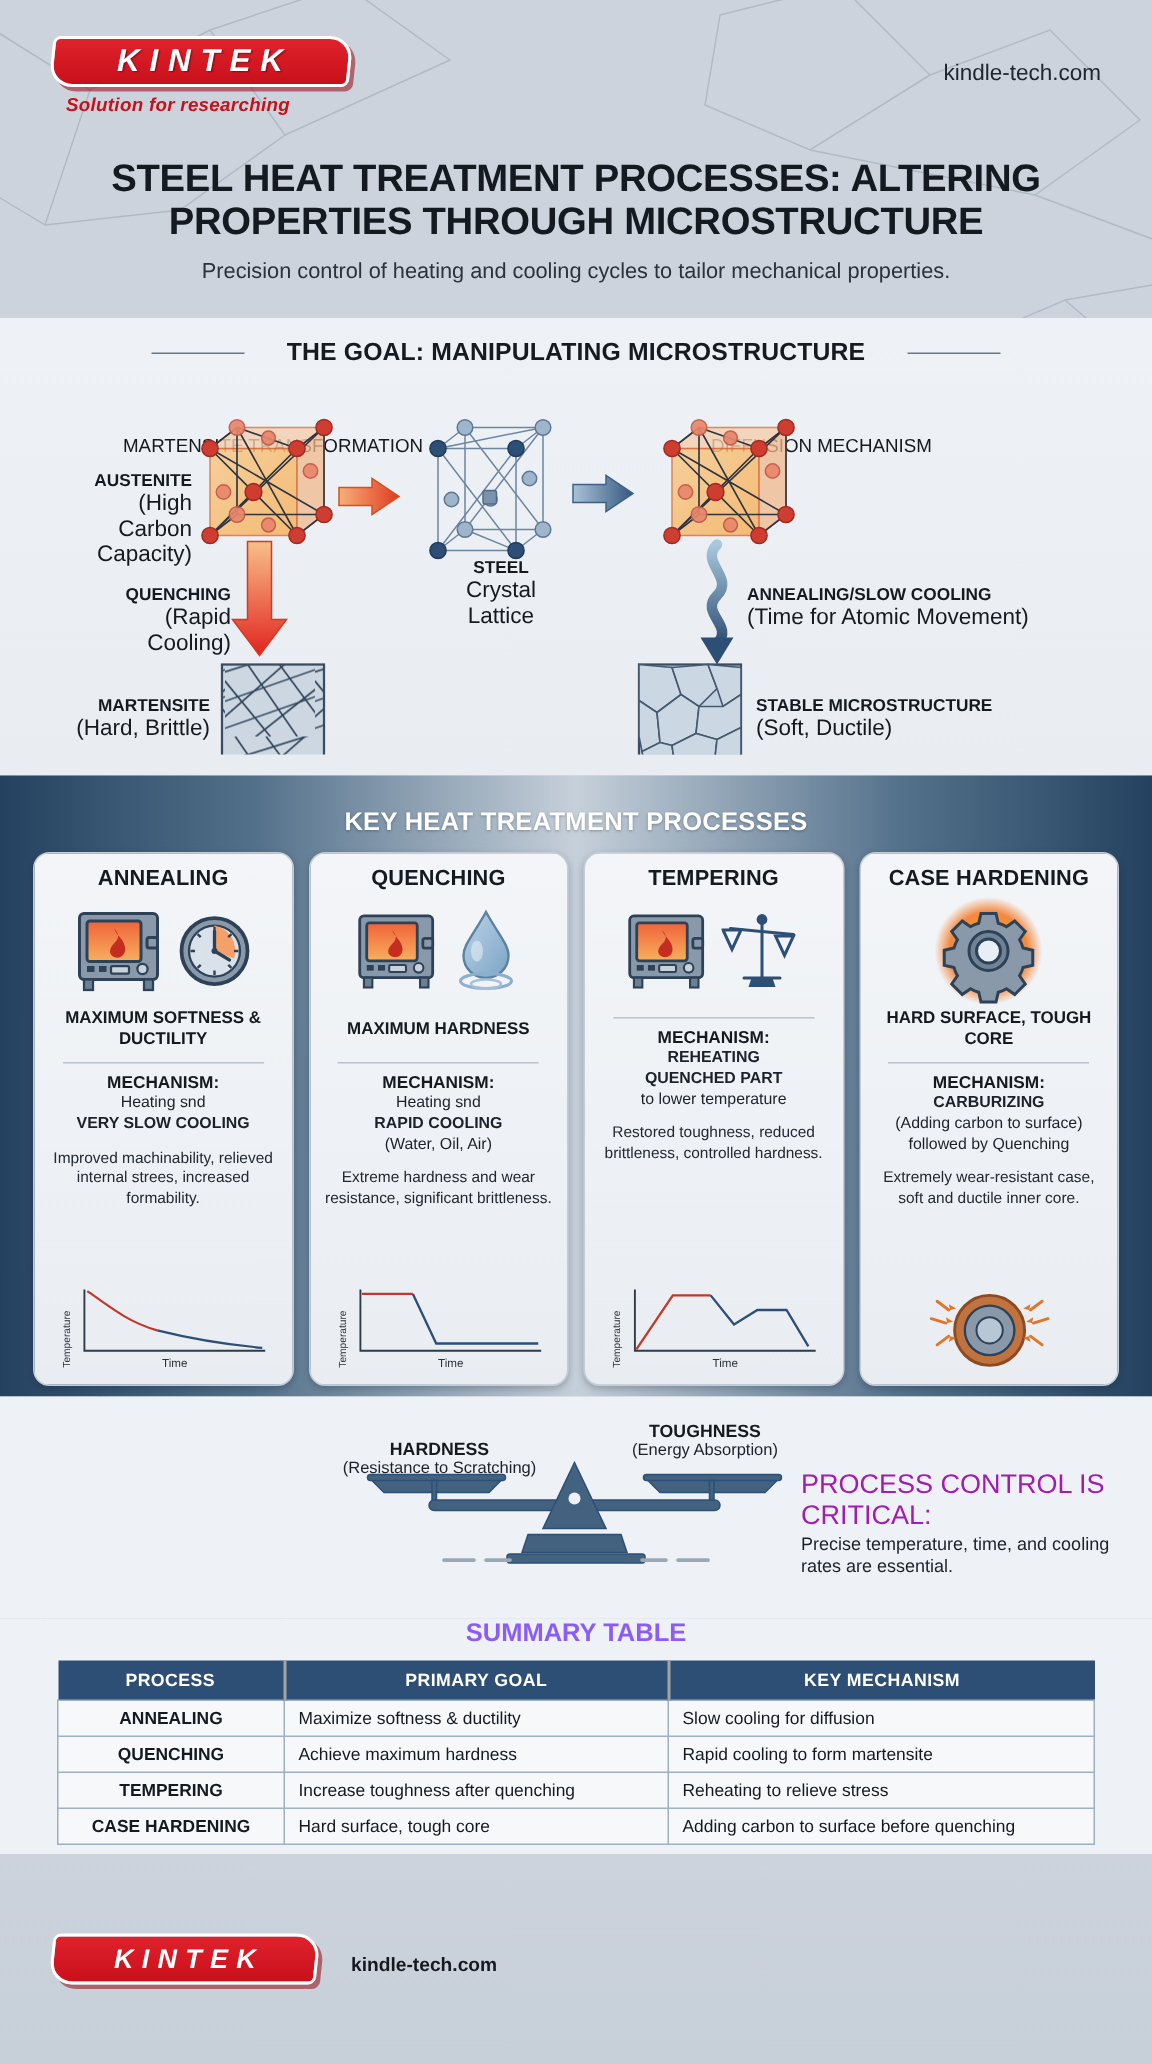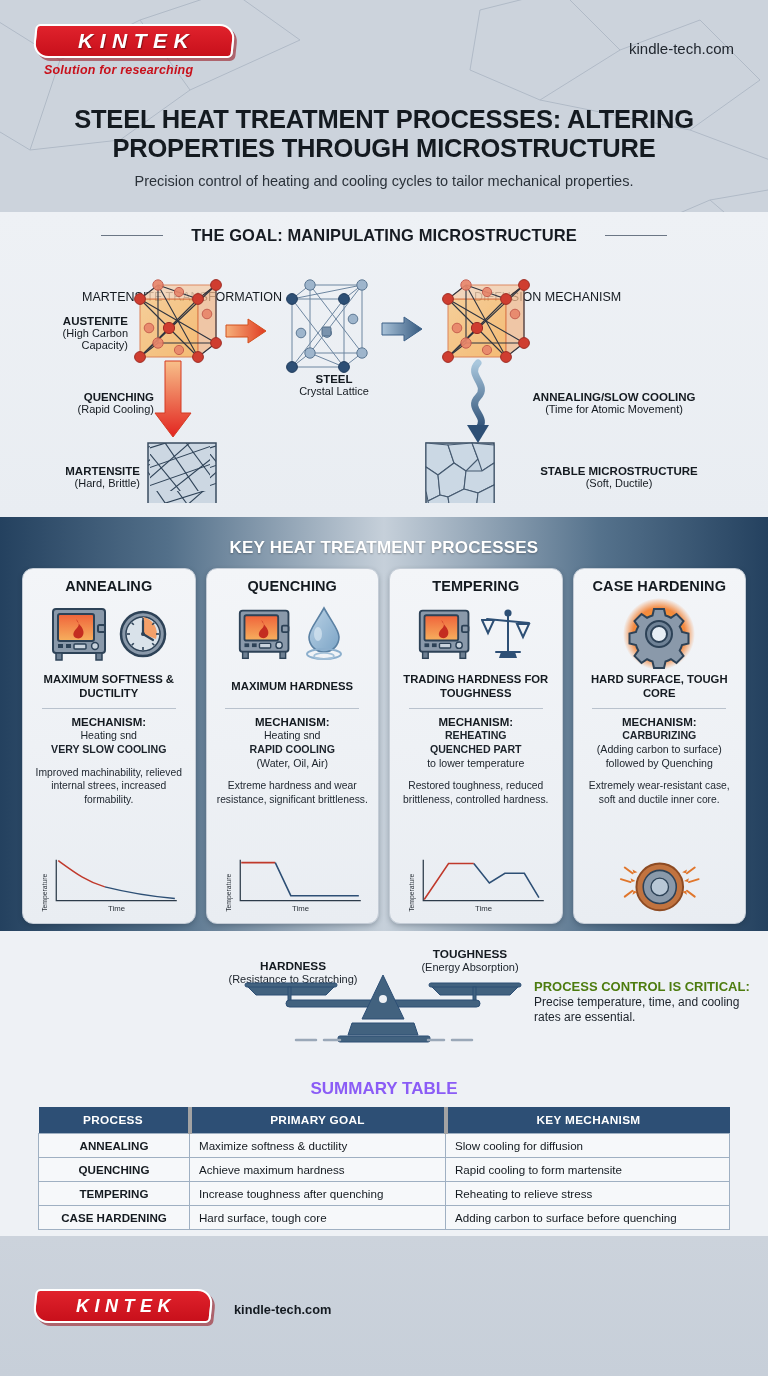--- a/index.html
+++ b/index.html
@@ -70,23 +70,23 @@
   }
   .sec-head-rule {
     display: flex; align-items: center; gap: 28px;
     justify-content: center; margin-bottom: 6px;
   }
   .sec-head-rule .line { flex: 0 0 62px; height: 1px; background: #6b7685; }
   .sec-head-rule .t {
     font-size: 16.5px; font-weight: 700; color: #161b22; letter-spacing: .1px;
   }
   #goal-diagram { position: relative; width: 708px; height: 252px; }
-  .g-lbl { position: absolute; color: #141a20; text-align: center; }
+  .g-lbl { position: absolute; color: #141a20; }
   .g-lbl .b { font-weight: 700; font-size: 11.5px; display: block; }
-  .g-lbl .s { font-weight: 400; font-size: 11px; display: block; }
+  .g-lbl .s { font-weight: 400; font-size: 15px; display: block; }
   .g-colhead { font-weight: 400; font-size: 12.5px; color: #141a20; position: absolute; margin-top: 19px; }
 
   
   #proc-section {
     position: relative; z-index: 2;
     height: 414px;
     background: linear-gradient(90deg,#24415f 0%, #4a6party 0%, #5c7790 26%, #c2cdd8 50%, #5e7991 74%, #24415f 100%);
     padding-top: 21px;
   }
   #proc-title {
@@ -127,35 +127,35 @@
   .sec-title-plain {
     text-align: center; font-weight: 700; font-size: 17px; color: #141a20;
   }
   #scale-wrap { position: relative; width: 768px; height: 118px; }
   .sc-lbl { position: absolute; text-align: center; }
   .sc-lbl .b { font-weight: 700; font-size: 11.8px; color: #141a20; display: block; }
   .sc-lbl .s { font-size: 11px; color: #1b222a; display: block; }
   #process-control {
     position: absolute; left: 534px; top: 40px; width: 225px;
   }
-  #process-control .pc-h { font-weight: 700; font-size: 13px; color: #4d7c0f; }
+  #process-control .pc-h { font-weight: 400; font-size: 18px; color: #a21caf; }
   #process-control .pc-b { font-size: 12px; color: #1b222a; line-height: 1.28; margin-top: 1px; }
 
   
   #summary-section {
     position: relative; z-index: 2;
     background: #eef1f5;
     height: 157px;
     padding: 0 38px;
   }
   #summary-title { text-align:center; font-weight: 700; font-size: 17px; color: #8b5cf6; margin-bottom: 8px;}
   table { width: 100%; border-collapse: collapse; font-size: 11.6px; }
   thead th {
     background: #2d4f75; color: #fff; font-weight: 700; font-size: 11.8px;
-    padding: 6px 4px; letter-spacing: .3px; border-right: 4px solid #a3a3a3;
+    padding: 6px 4px; letter-spacing: .3px; border-right: 2px solid #a3a3a3;
   }
   thead th:last-child { border-right: none; }
   tbody td {
     border: 1px solid #9fb0c2; padding: 5px 9px;
     color: #141a20; background: #f6f8fa;
   }
   tbody td.c0 { text-align: center; font-weight: 700; width: 151px; }
   tbody td.c1 { width: 256px; }
 
   
@@ -562,21 +562,20 @@
               <path d="M27 8 L27 46"></path>
               <path d="M6 13 L48 17"></path>
               <circle cx="27" cy="7" r="2.6" fill="#2d4f75"></circle>
               <path d="M15 46 L39 46"></path>
             </g>
             <path d="M1 14 L13 14 L7 27 Z" fill="none" stroke="#2d4f75" stroke-width="2"></path>
             <path d="M36 18 L48 18 L42 31 Z" fill="none" stroke="#2d4f75" stroke-width="2"></path>
             <path d="M20 46 L34 46 L36 52 L18 52 Z" fill="#2d4f75"></path>
           </svg>
         </div>
-        <div class="card-goal">TRADING HARDNESS FOR TOUGHNESS</div>
         <div class="card-rule"></div>
         <div class="mech-head">MECHANISM:</div>
         <div class="mech-body">
           <b>REHEATING</b><br>
           <b>QUENCHED PART</b><br>
           <span>to lower temperature</span>
         </div>
         <div class="card-desc">Restored toughness, reduced brittleness, controlled hardness.</div>
         <svg class="card-chart" viewBox="0 0 160 62">
           <text class="tick-lbl" x="16" y="40" transform="rotate(-90 16 40)" text-anchor="middle">Temperature</text>

